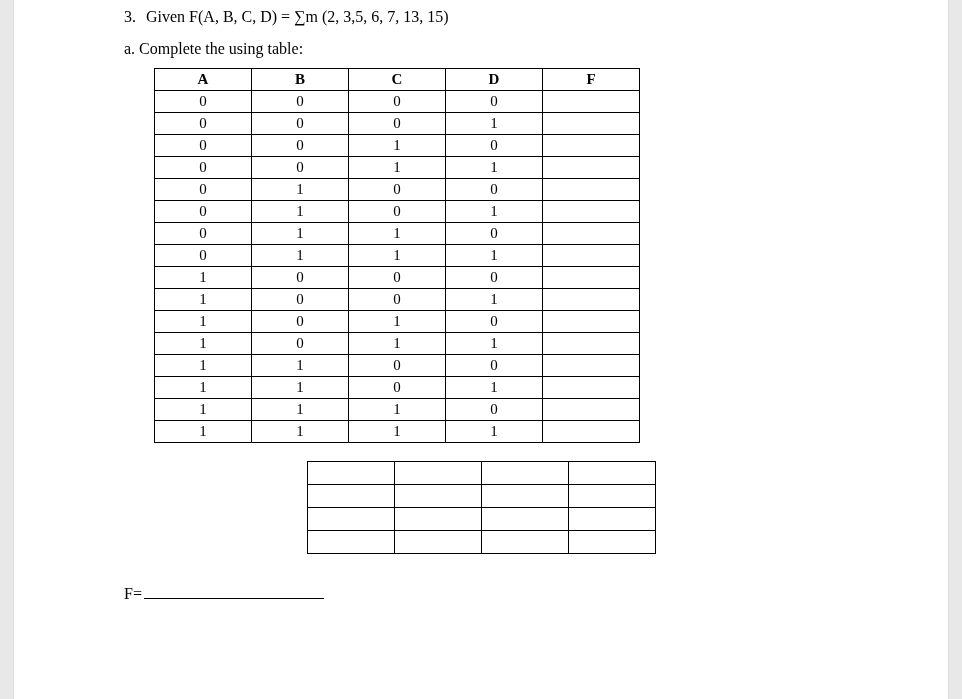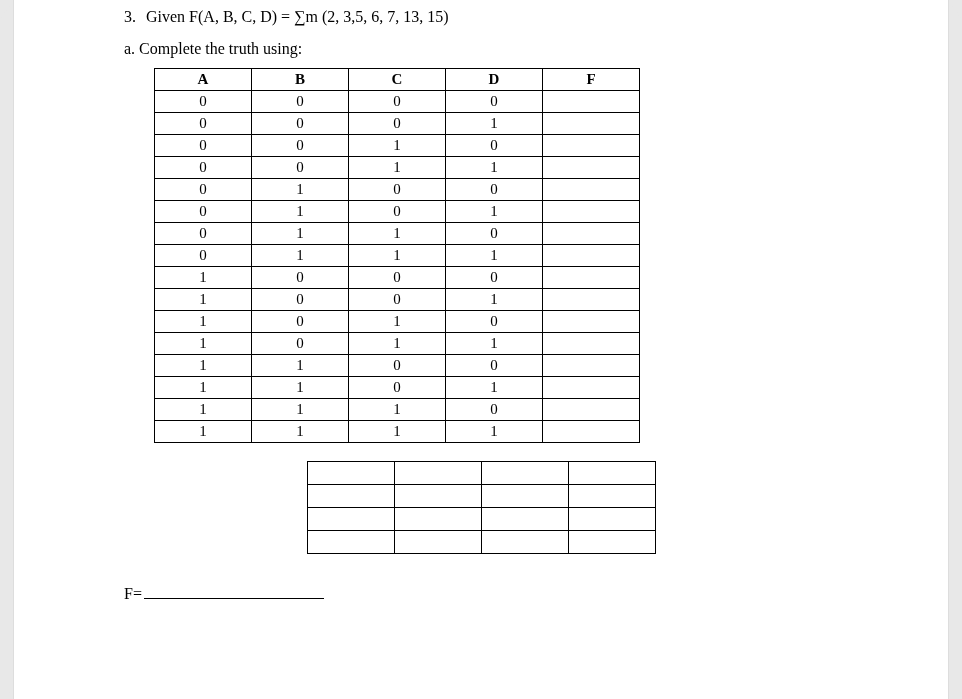--- a/index.html
+++ b/index.html
@@ -86,21 +86,21 @@
 <body>
 
 <div class="page-wrap">
   <div class="paper">
 
     <p class="q-line">
       <span class="indent-num">3.</span>
       <span>Given F(A, B, C, D) = ∑m (2, 3,5, 6, 7, 13, 15)</span>
     </p>
 
-    <p class="sub">a. Complete the truth using:</p>
+    <p class="sub">a. Complete the using table:</p>
 
     <table class="truth">
       <thead>
         <tr>
           <th>A</th>
           <th>B</th>
           <th>C</th>
           <th>D</th>
           <th>F</th>
         </tr>

